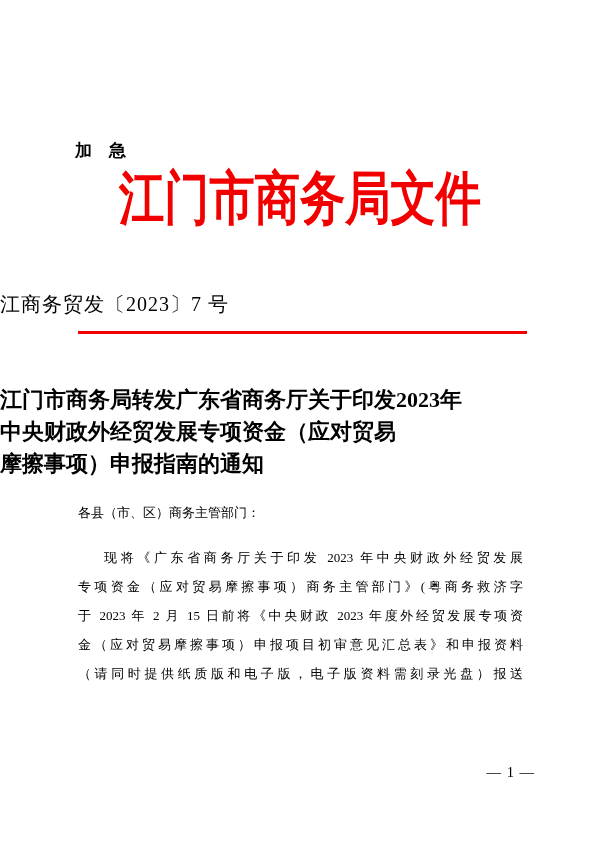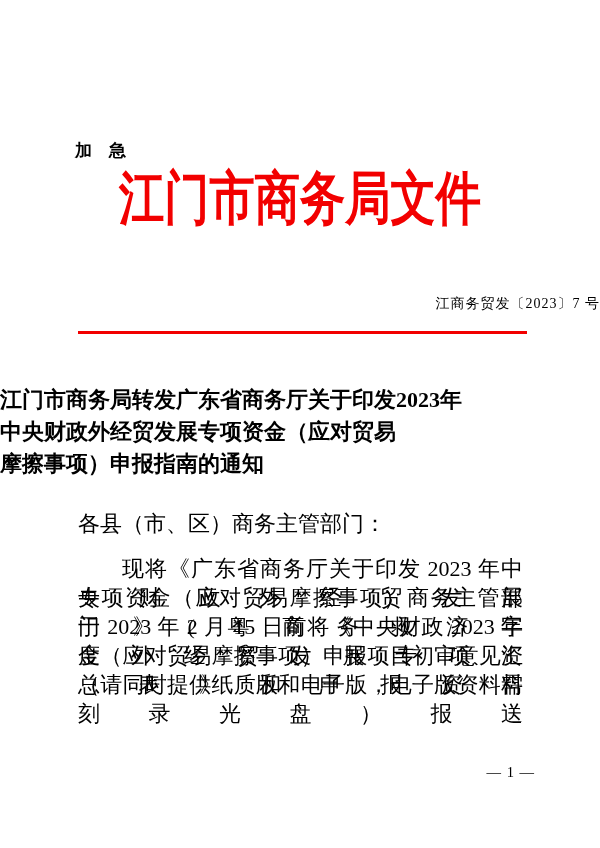--- a/index.html
+++ b/index.html
@@ -38,22 +38,22 @@
     color: #f20000;
     white-space: nowrap;
     transform: scaleX(0.78);
     transform-origin: 50% 50%;
   }
   .docnum {
     position: absolute;
     left: 0;
     top: 292px;
     width: 600px;
-    text-align: right;
-    font-size: 14px;
+    text-align: left;
+    font-size: 20px;
     line-height: 24px;
     letter-spacing: 1px;
   }
   .redline {
     position: absolute;
     left: 78px;
     top: 331px;
     width: 449px;
     height: 3px;
     background: #f20000;
@@ -64,23 +64,23 @@
     top: 384px;
     width: 600px;
     text-align: left;
     font-size: 22px;
     font-weight: 700;
     line-height: 32px;
   }
   .docbody {
     position: absolute;
     left: 78px;
-    top: 509px;
+    top: 498px;
     width: 445px;
-    font-size: 22px;
+    font-size: 13px;
     line-height: 29px;
   }
   .bl {
     height: 29px;
     white-space: nowrap;
   }
   .j {
     text-align: justify;
     text-align-last: justify;
     white-space: normal;

